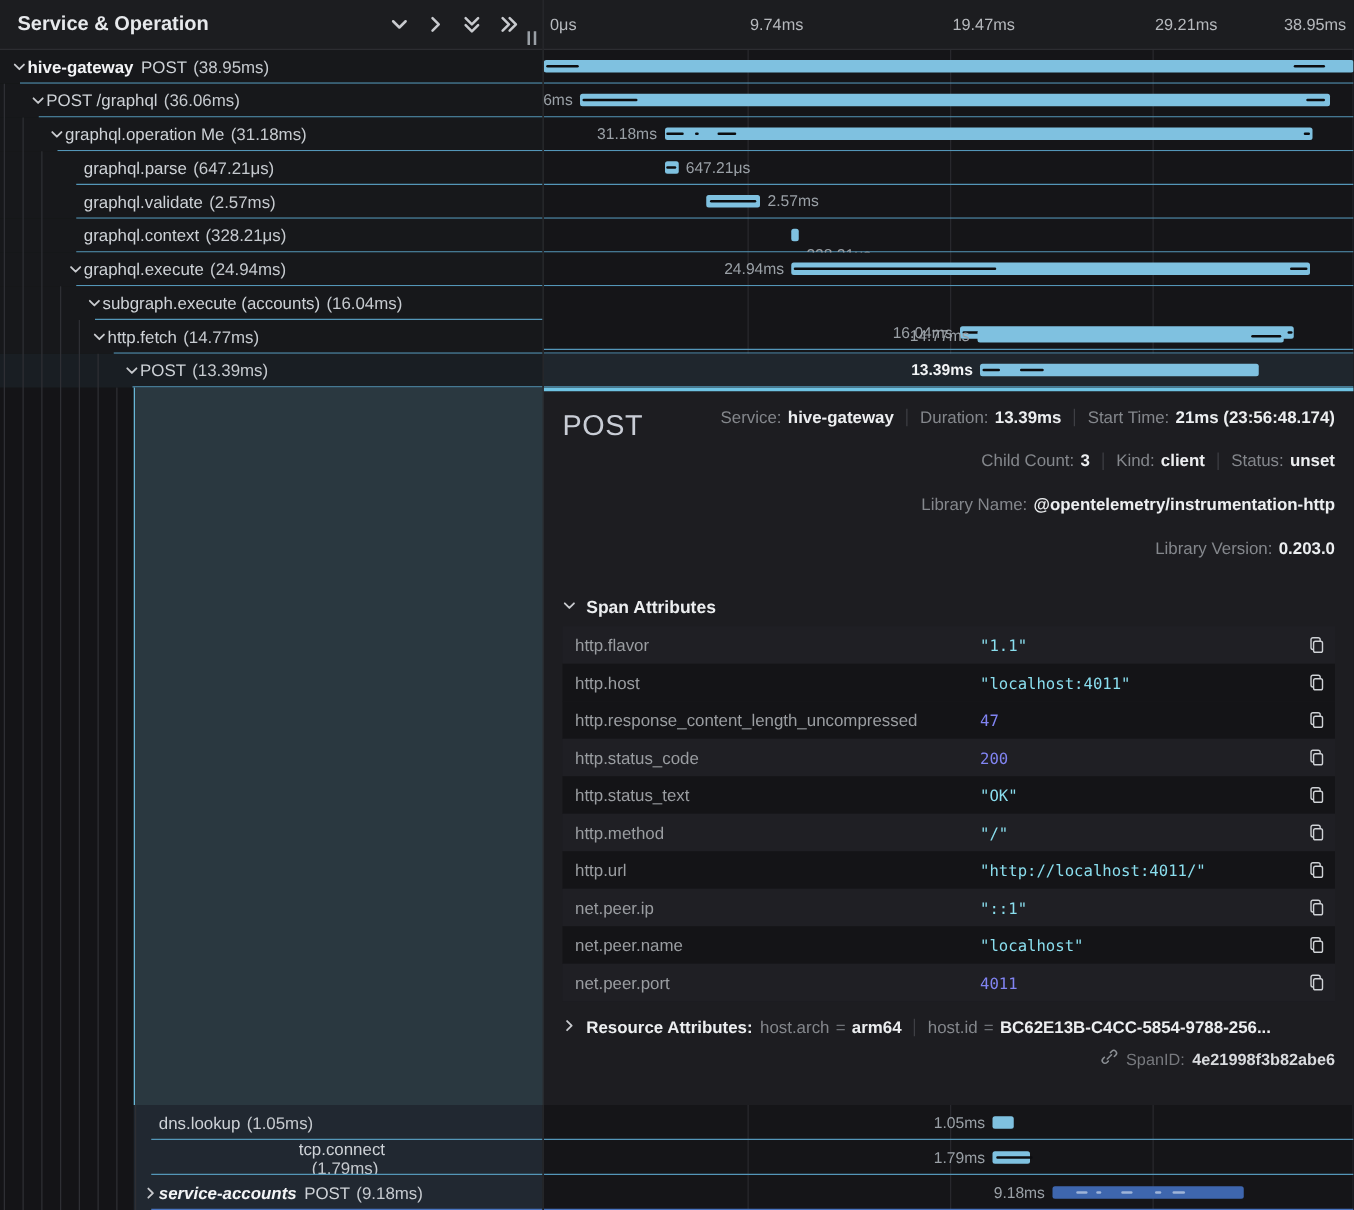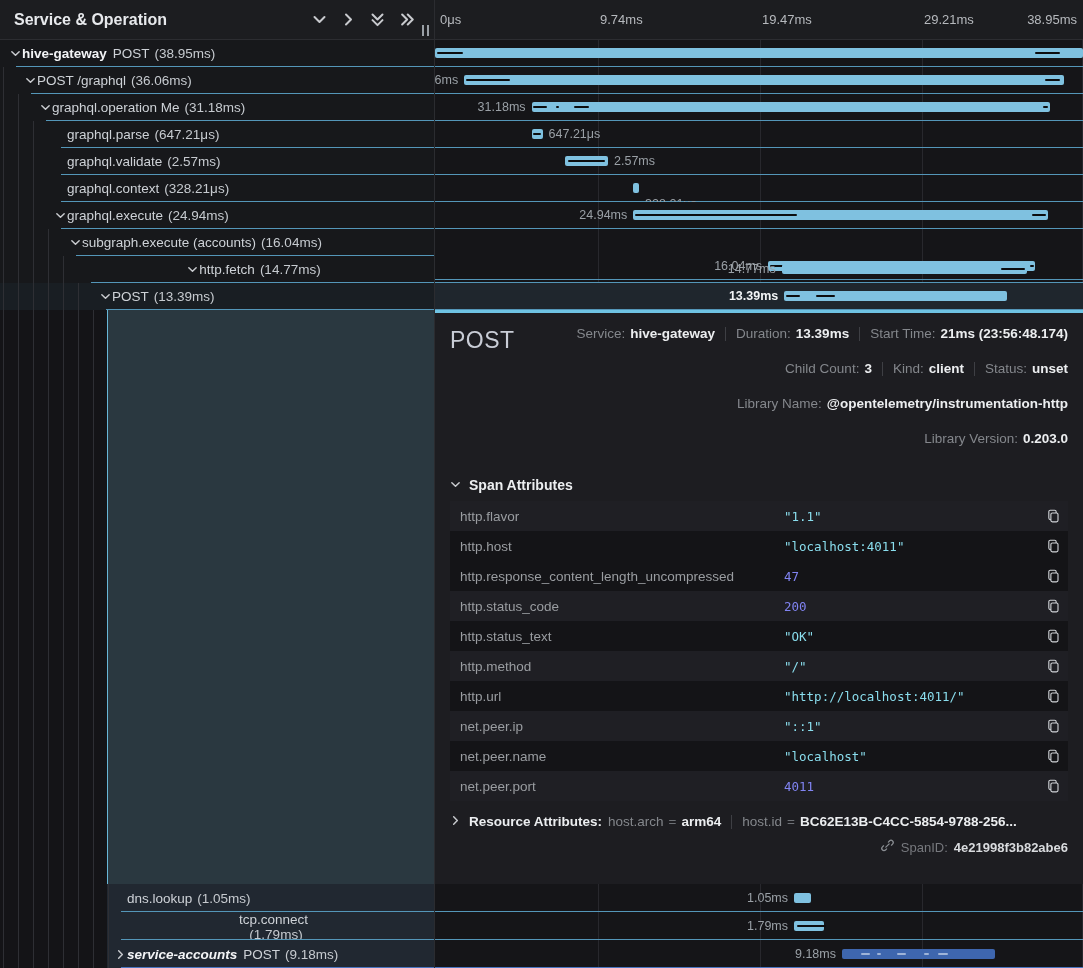--- a/index.html
+++ b/index.html
@@ -438,21 +438,21 @@
         <div class="tree-row" style="top: 229px; height: 27px; padding-left: 68px;">
           <span class="chev">
             <svg width="11" height="11" viewBox="0 0 12 12">
               <polyline points="2,4 6,8 10,4" fill="none" stroke="#c8cace" stroke-width="1.6" stroke-linecap="round" stroke-linejoin="round"></polyline>
             </svg>
           </span>
           <span class="op">subgraph.execute (accounts)</span>
           <span class="dur">(16.04ms)</span>
           <div class="underline" style="left: 76px; background: rgb(84, 150, 184);"></div>
         </div>
-        <div class="tree-row" style="top: 256px; height: 27px; padding-left: 72px; justify-content: center;">
+        <div class="tree-row" style="top: 256px; height: 27px; padding-left: 72px;">
           <span class="chev">
             <svg width="11" height="11" viewBox="0 0 12 12">
               <polyline points="2,4 6,8 10,4" fill="none" stroke="#c8cace" stroke-width="1.6" stroke-linecap="round" stroke-linejoin="round"></polyline>
             </svg>
           </span>
           <span class="op">http.fetch</span>
           <span class="dur">(14.77ms)</span>
           <div class="underline" style="left: 91px; background: rgb(84, 150, 184);"></div>
         </div>
         <div class="tree-row sel" style="top: 283px; height: 27px; padding-left: 98px;">

